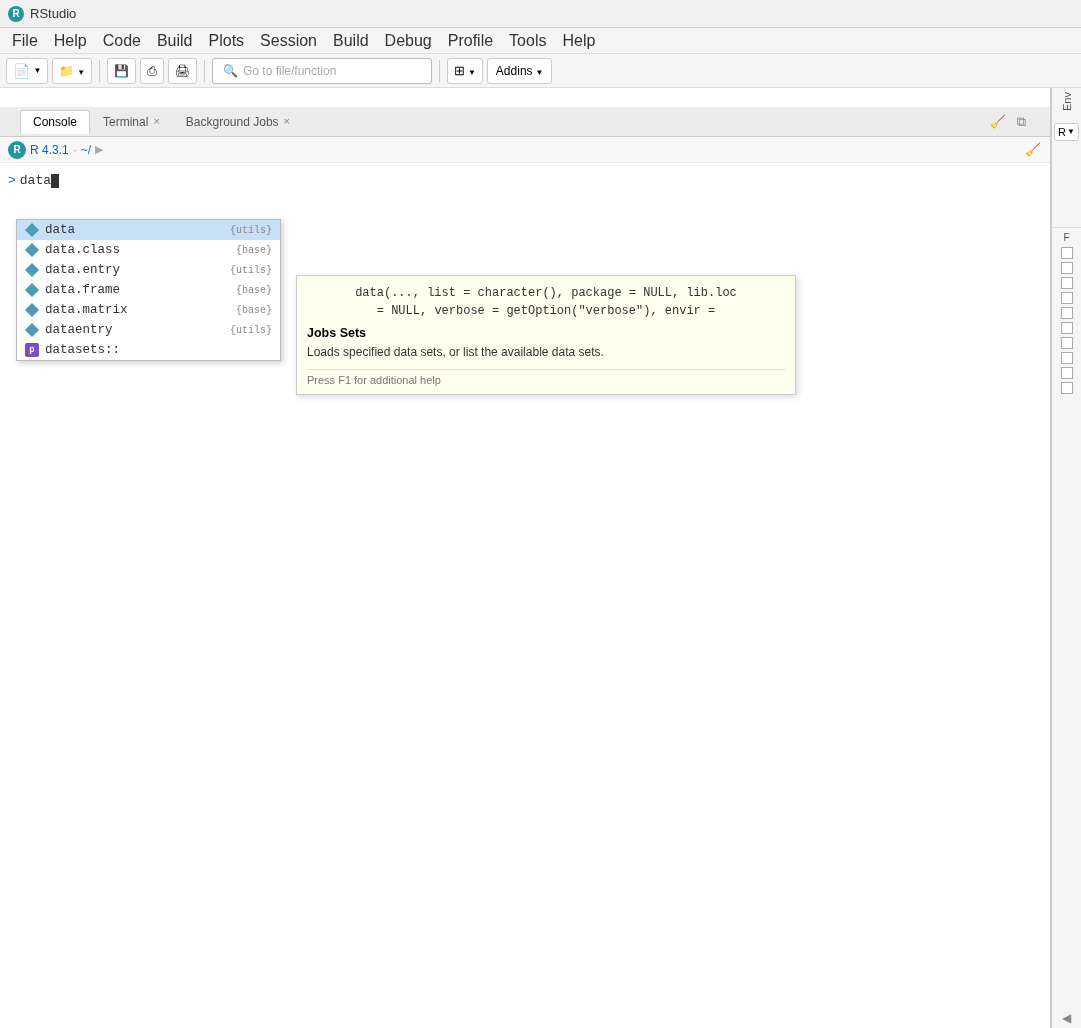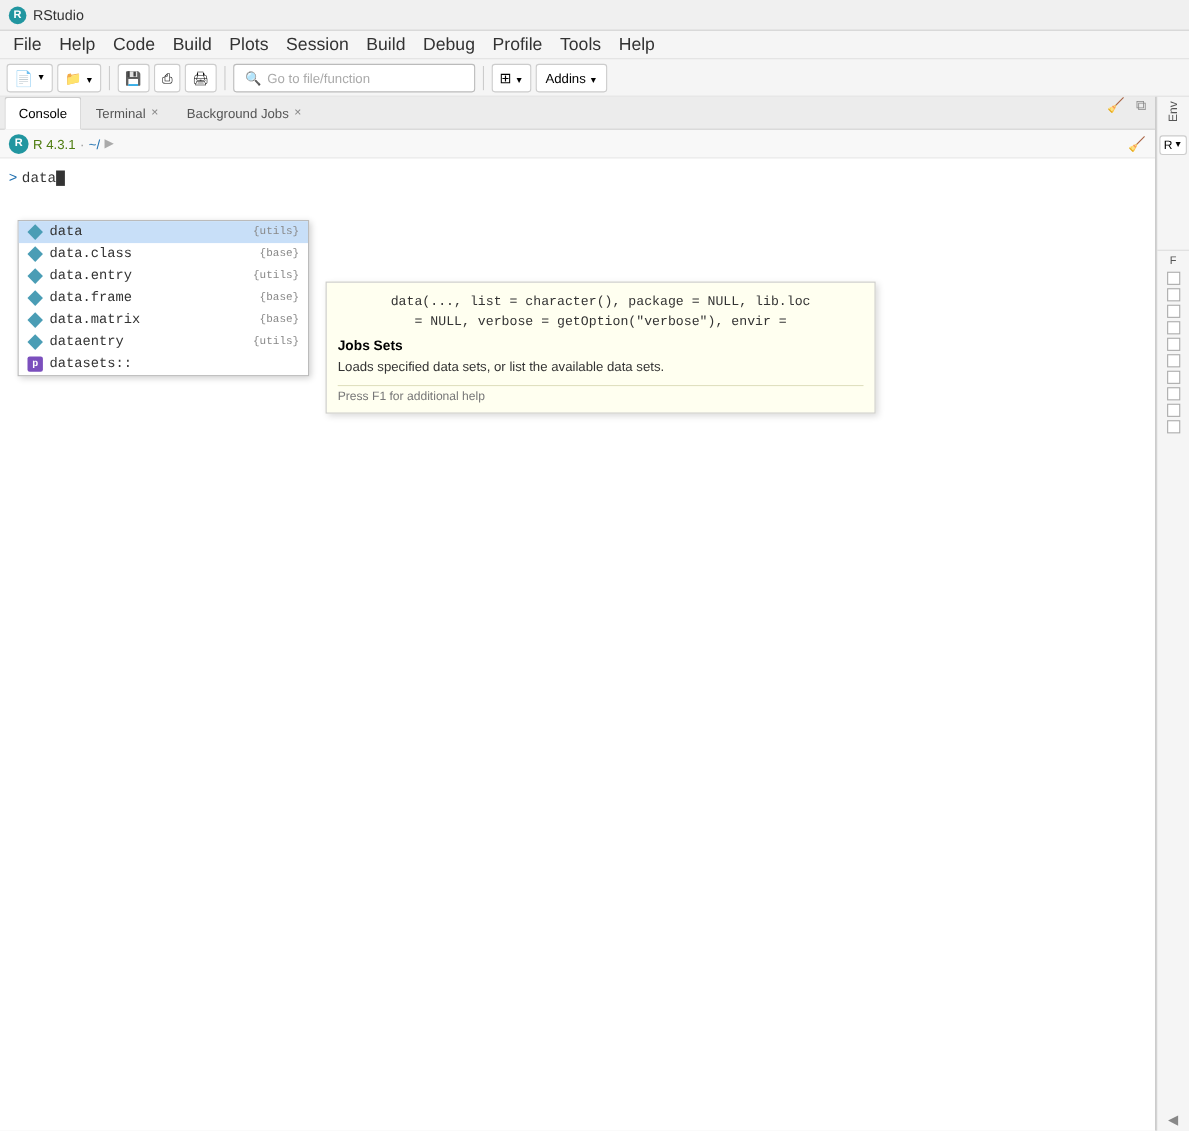--- a/index.html
+++ b/index.html
@@ -93,24 +93,26 @@
       flex: 1;
       display: flex;
       flex-direction: column;
       background: #fff;
       border-right: 1px solid #ccc;
     }
 
     
     .tab-bar {
       display: flex;
+      align-items: center;
       background: #ececec;
       border-bottom: 1px solid #ccc;
       height: 30px;
-      padding: 0 4px;
+      padding: 0 20px;
+      margin-top: 19px;
     }
     .tab {
       padding: 4px 12px;
       font-size: 12px;
       cursor: pointer;
       border: 1px solid transparent;
       border-radius: 3px 3px 0 0;
       background: transparent;
       color: #555;
       display: flex; align-items: center; gap: 5px;
@@ -154,21 +156,21 @@
       display: flex; align-items: center; gap: 4px;
       font-size: 12px; color: #333;
     }
     .r-circle {
       width: 18px; height: 18px;
       background: #2196a0;
       border-radius: 50%;
       display: flex; align-items: center; justify-content: center;
       color: white; font-size: 10px; font-weight: bold;
     }
-    .version-text { font-size: 12px; color: #4d7c0f; }
+    .version-text { font-size: 12px; color: #0369a1; }
     .tilde-link { color: #2070b0; cursor: pointer; font-size: 12px; }
     .forward-btn { font-size: 11px; color: #888; cursor: pointer; }
 
     .console-input-line {
       display: flex;
       align-items: center;
       padding: 4px 0;
       font-family: 'Consolas', 'Courier New', monospace;
       font-size: 13px;
     }

